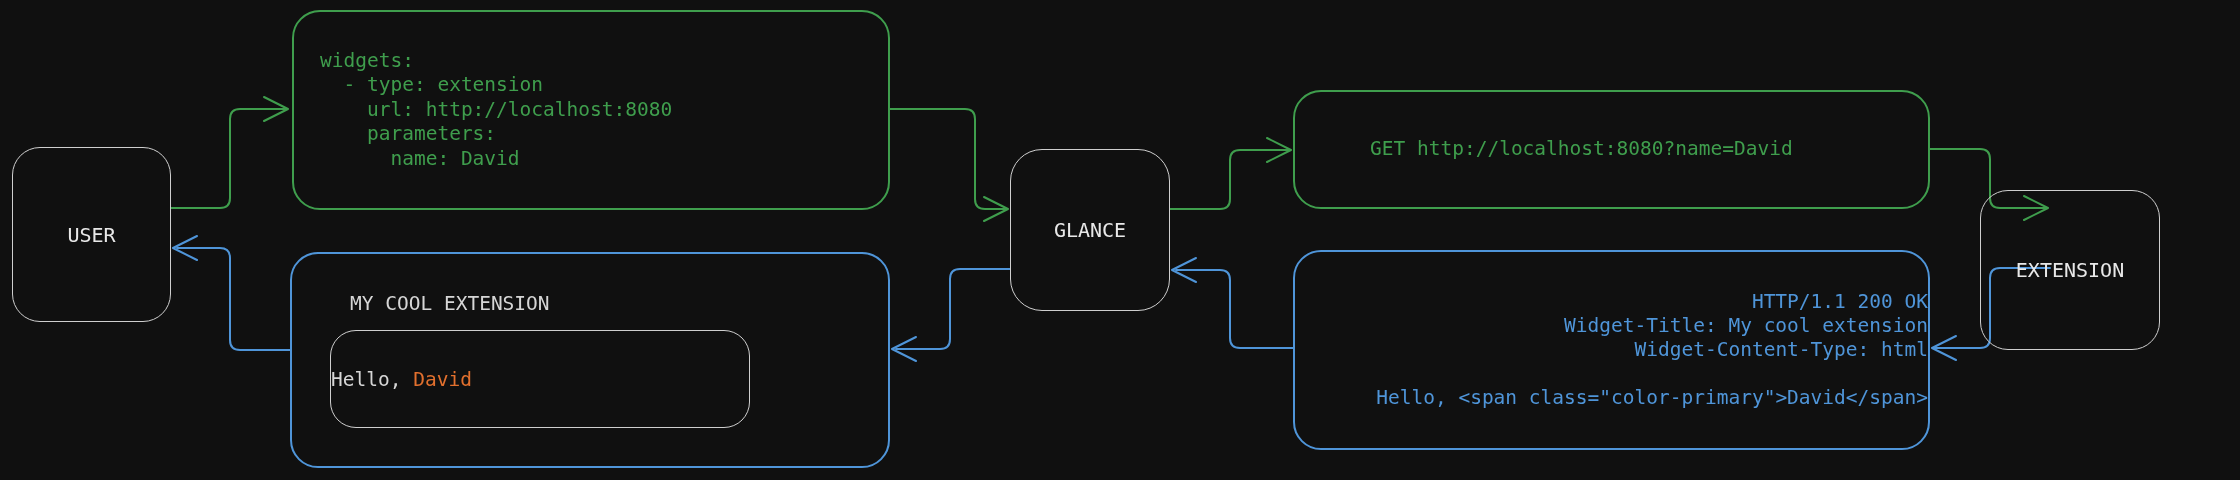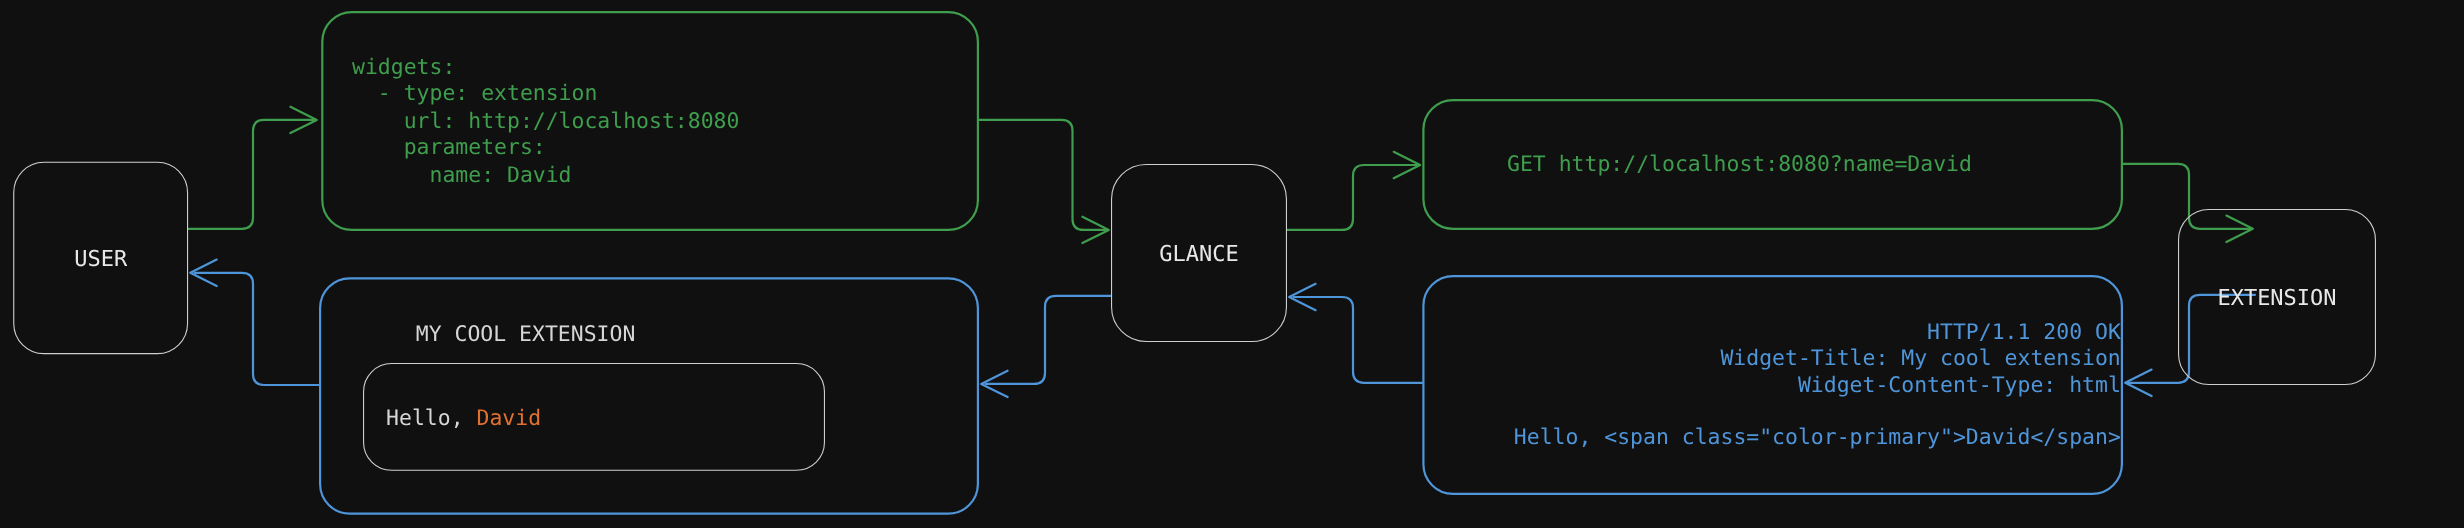--- a/index.html
+++ b/index.html
@@ -52,26 +52,26 @@
   #user-node{left:12px;top:147px;width:159px;height:175px;}
   #glance-node{left:1010px;top:149px;width:160px;height:162px;border-radius:32px;}
   #extension-node{left:1980px;top:150px;width:180px;height:160px;margin-top:40px;}
 
   #widget-box{
     position:absolute;left:290px;top:252px;width:600px;height:216px;
     border:2px solid var(--blue);border-radius:28px;box-sizing:border-box;
   }
   #widget-title{
     position:absolute;left:58px;top:38px;
-    color:var(--muted_text);font-size:19.5px;line-height:24px;white-space:pre;margin-left:28px;
+    color:var(--muted_text);font-size:19.5px;line-height:24px;white-space:pre;
   }
   #widget-render{
     position:absolute;left:38px;top:76px;width:420px;height:98px;
     border:1.5px solid var(--node_border);border-radius:26px;box-sizing:border-box;
-    display:flex;align-items:center;padding-left:20px;
+    display:flex;align-items:center;
     font-size:19.5px;white-space:pre;
   }
   .greeting-prefix{color:var(--muted_text);}
   .greeting-name{color:var(--orange);}
 </style>
 </head>
 <body>
 
 <div class="canvas">
 

